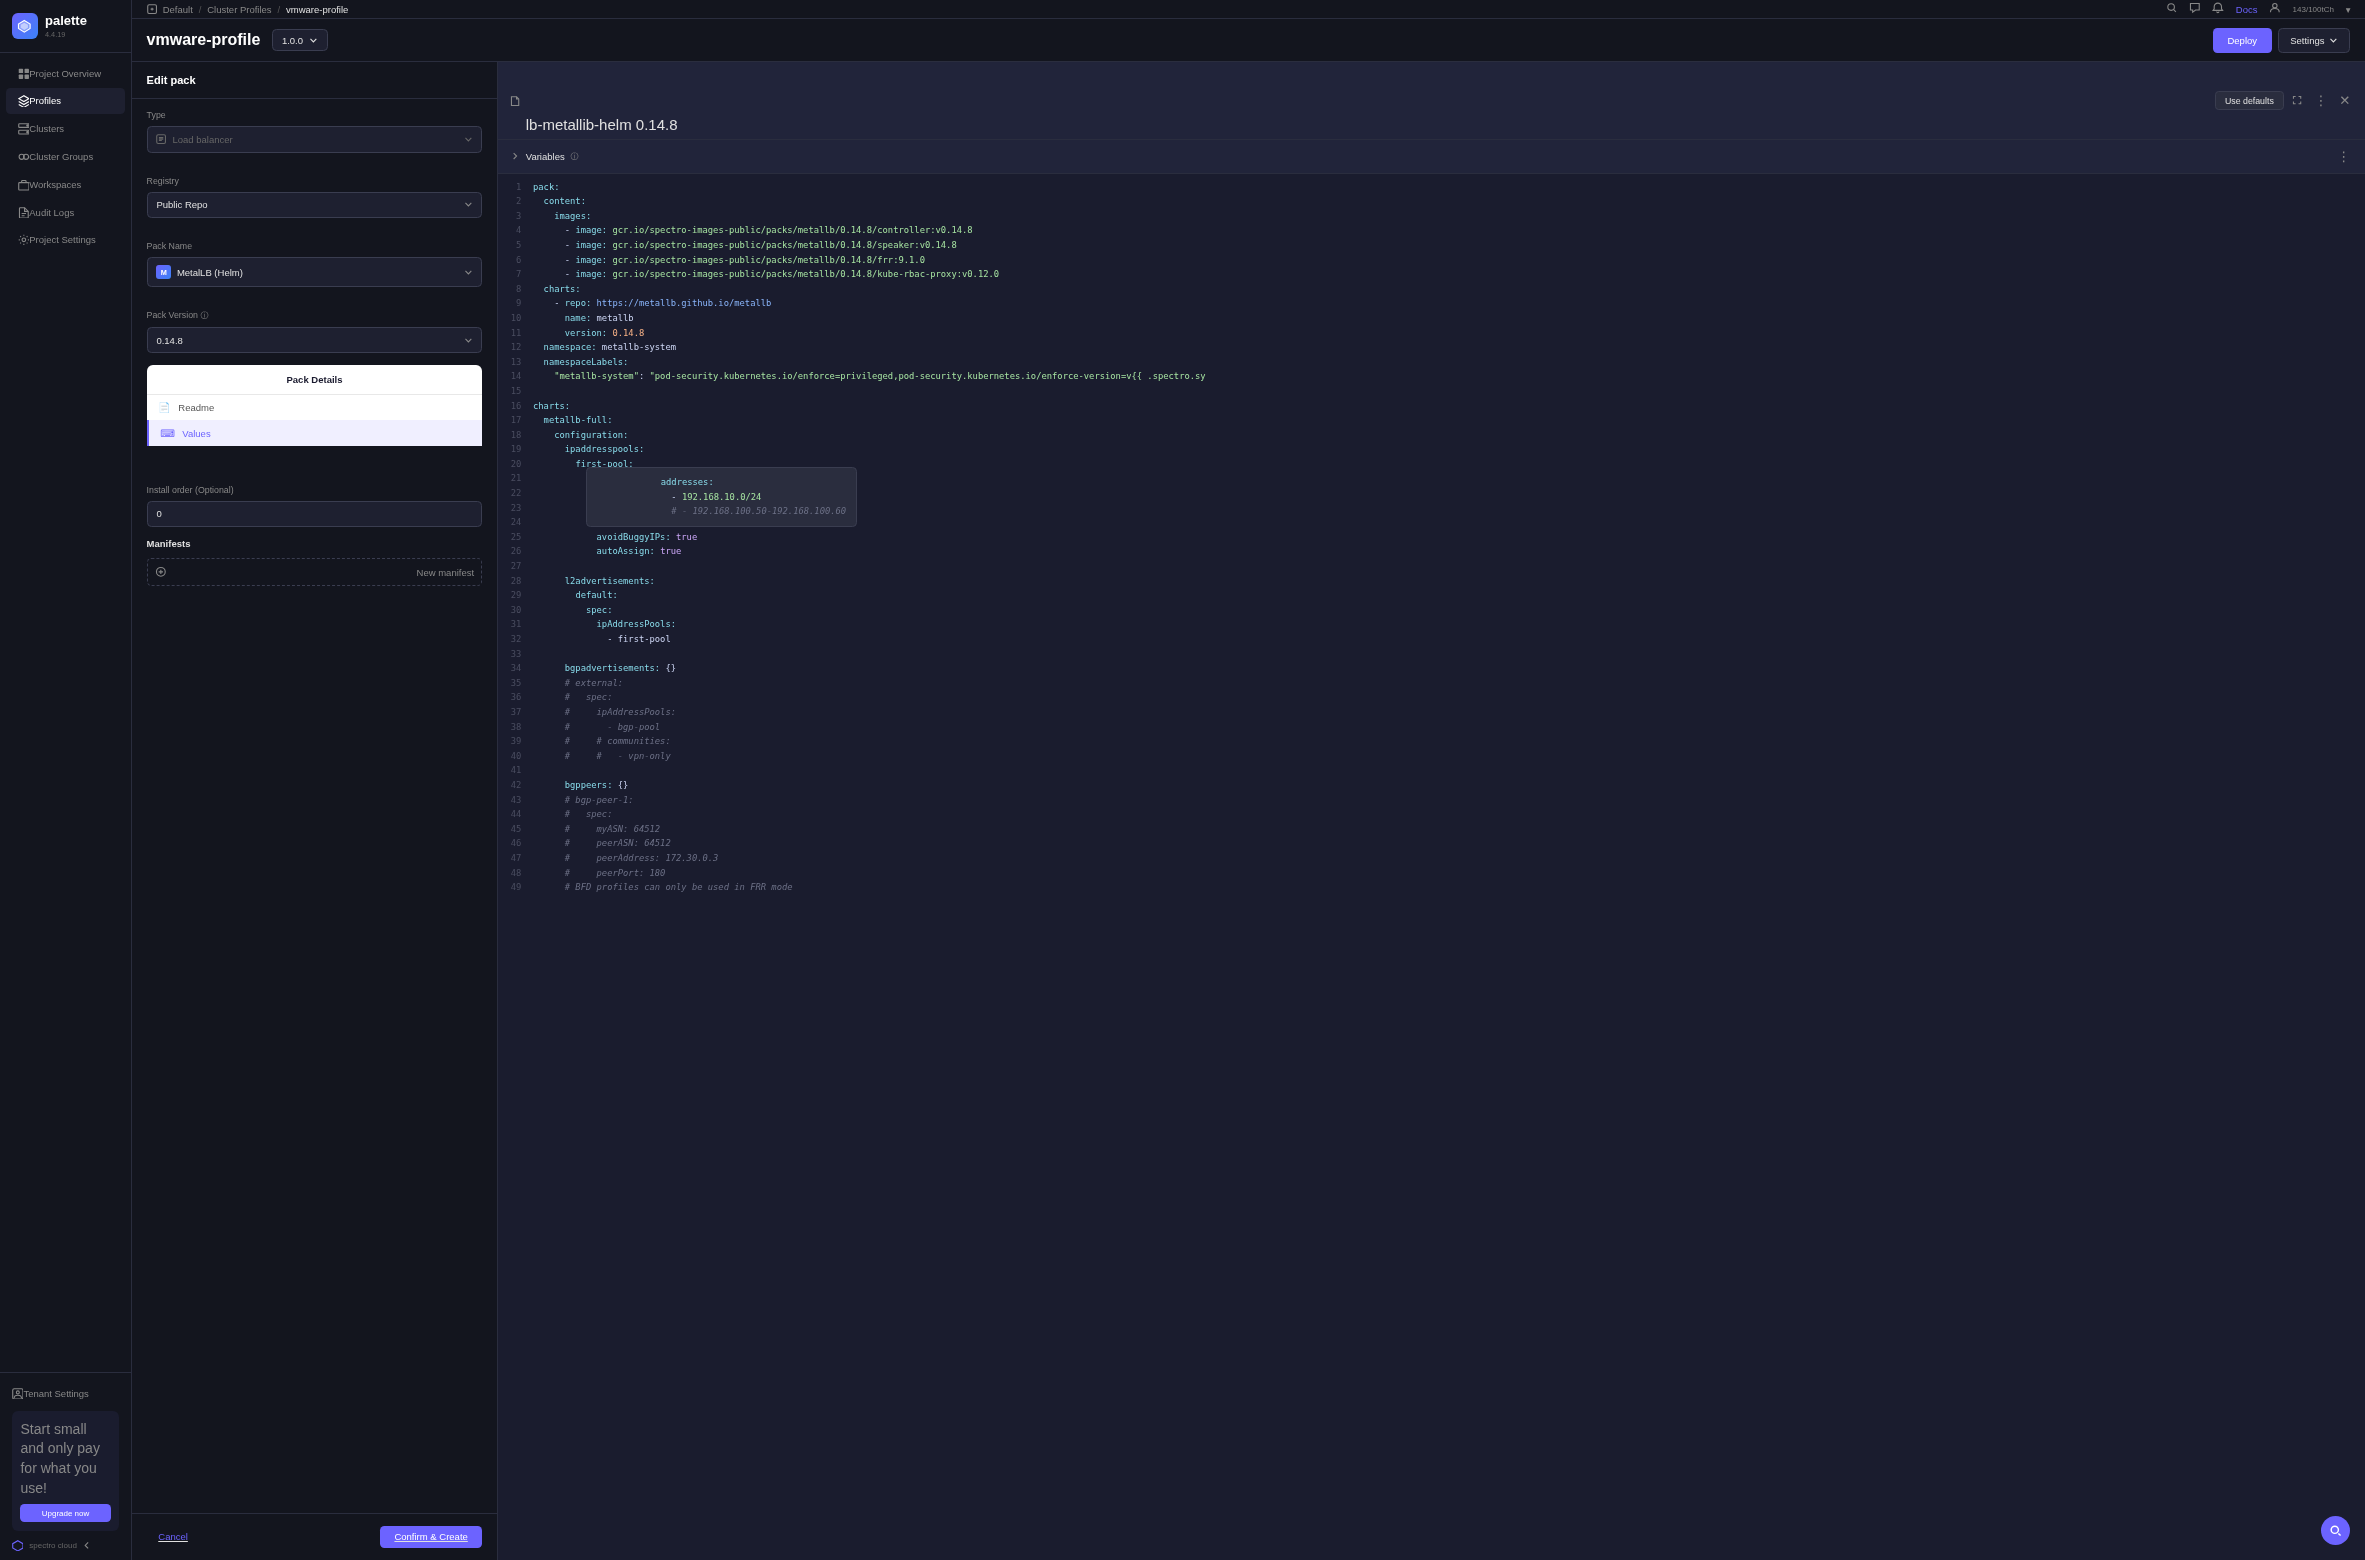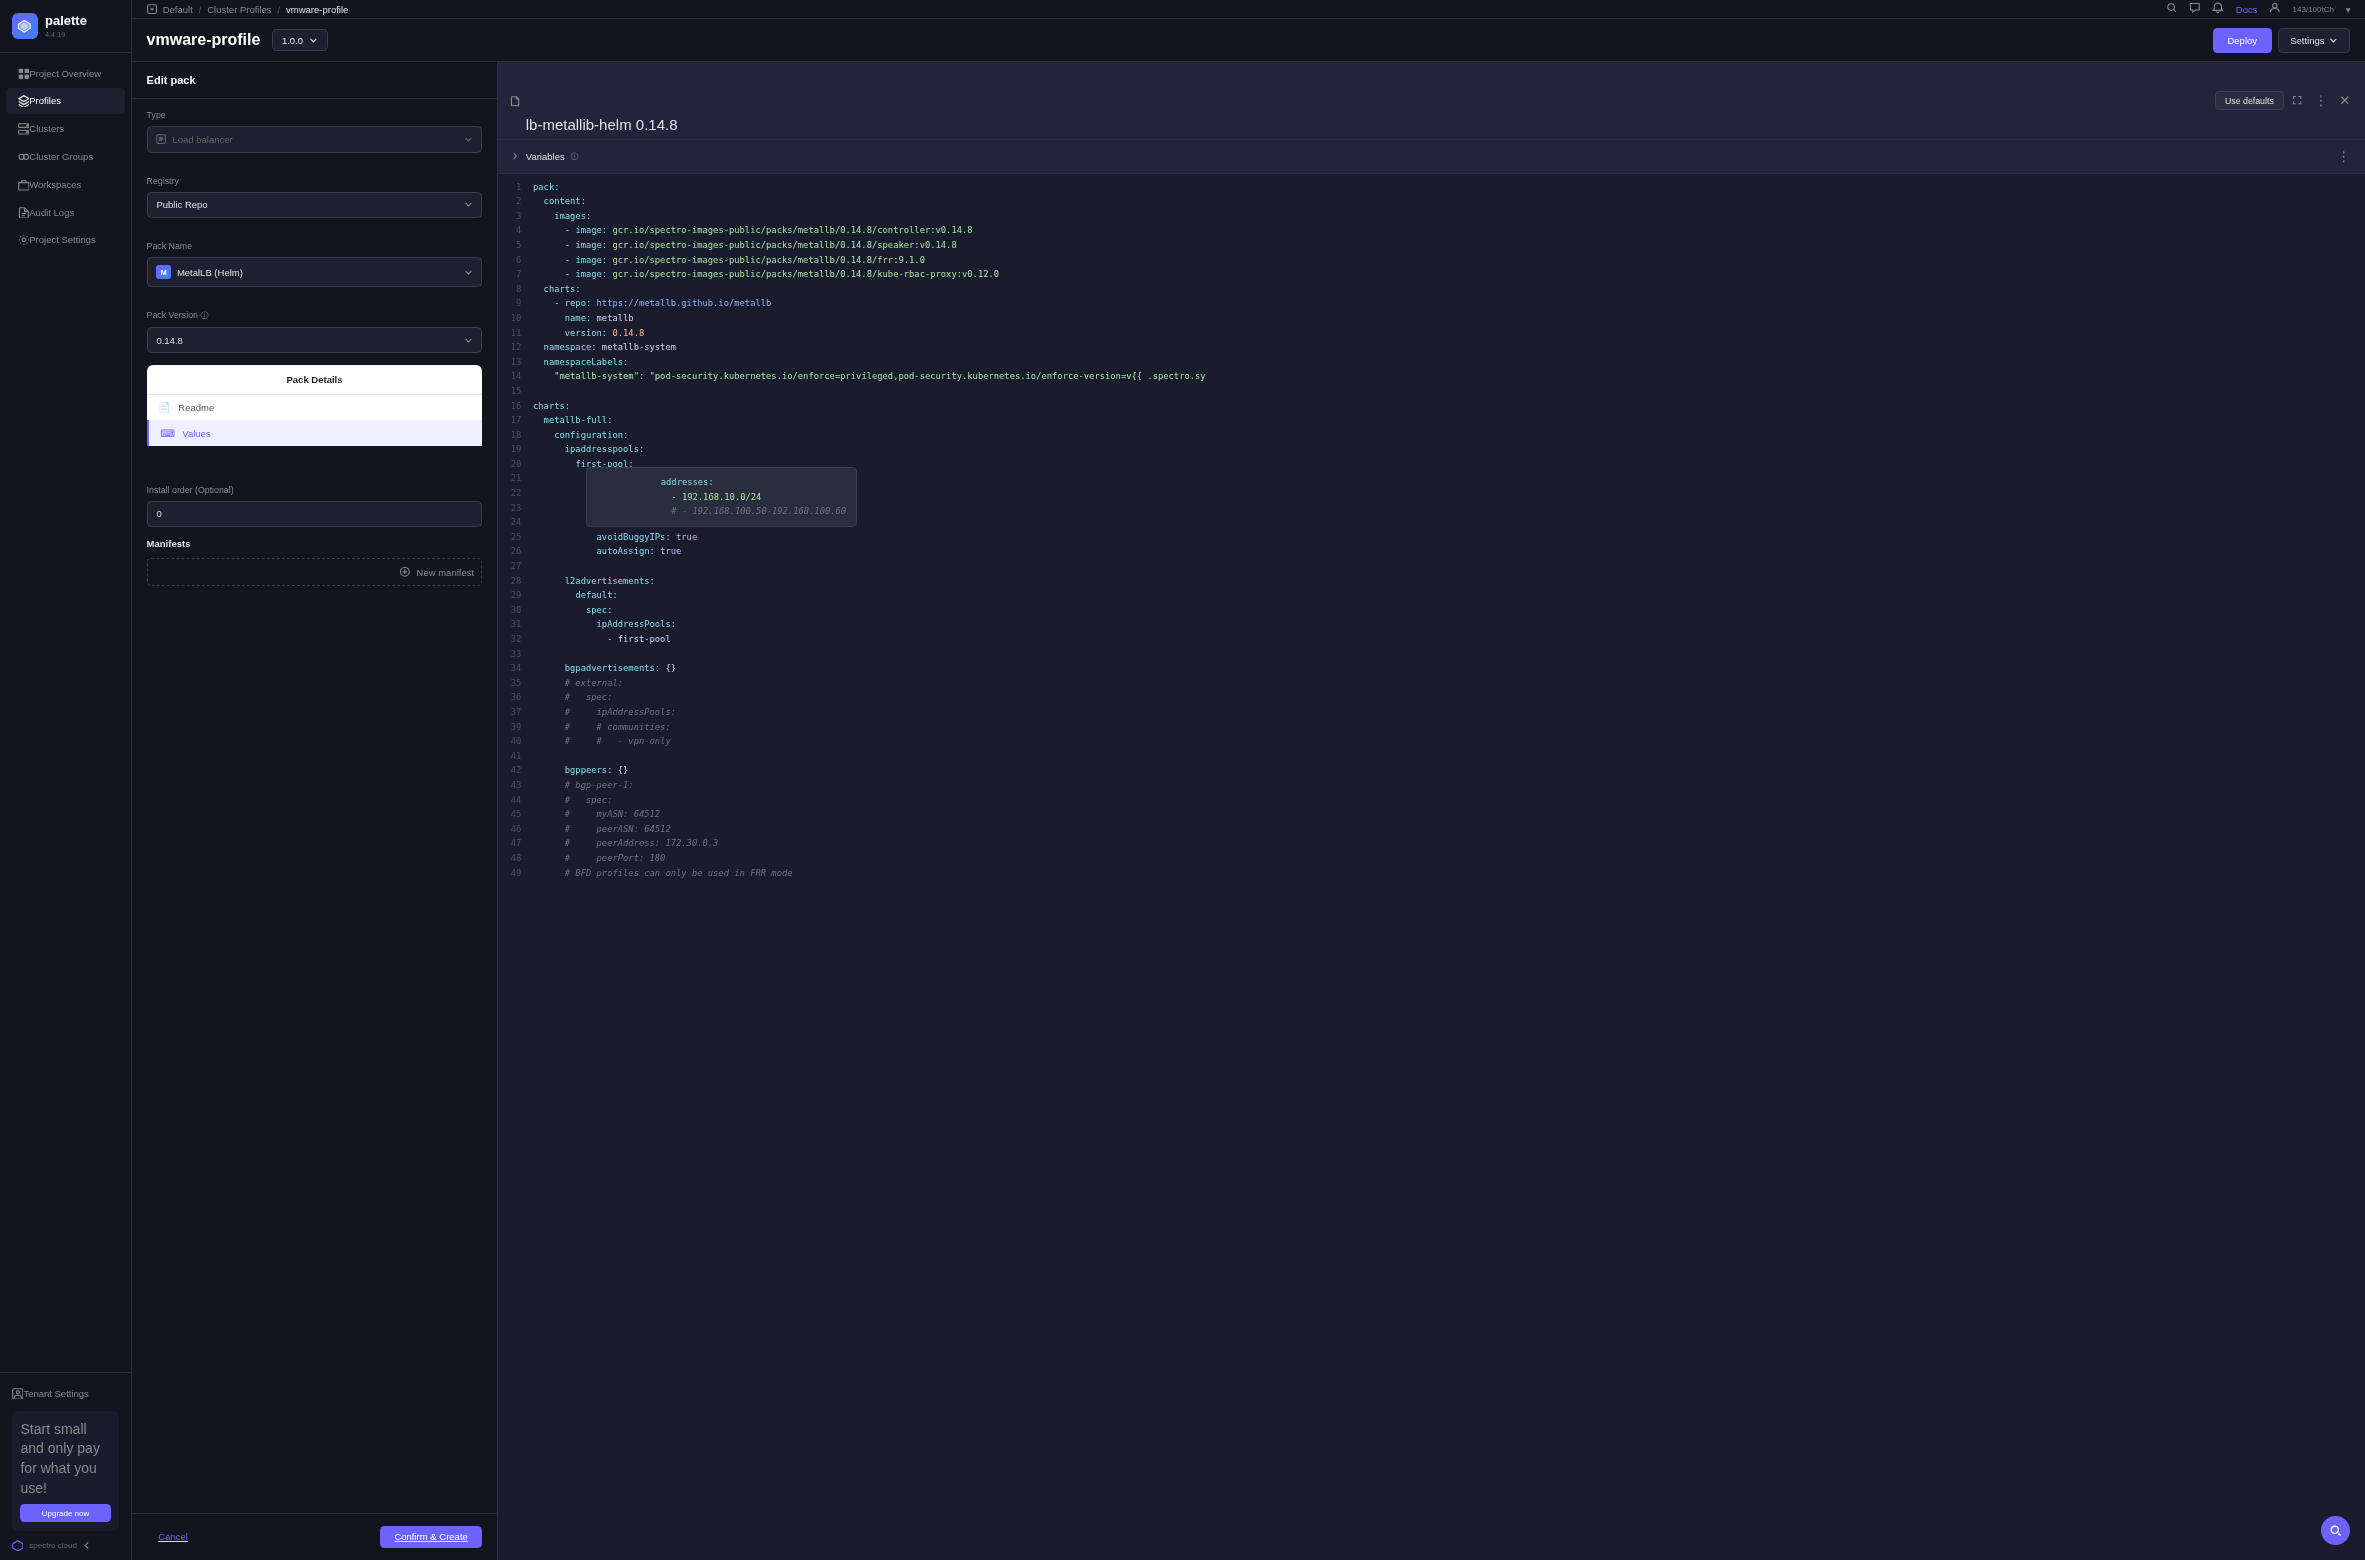--- a/index.html
+++ b/index.html
@@ -294,21 +294,21 @@
       width: 100%;
       background: transparent;
       border: 0.7px dashed #3a3d50;
       color: #888;
       padding: 7.3px;
       border-radius: 4.4px;
       font-size: 9.5px;
       cursor: pointer;
       display: flex;
       align-items: center;
-      justify-content: flex-end;
+      justify-content: space-between;
       gap: 5.9px;
     }
     
     
     .form-actions {
       padding: 11.7px 14.6px;
       display: flex;
       gap: 8.8px;
       border-top: 0.7px solid #2a2d3e;
       margin-top: auto;
@@ -867,20 +867,24 @@
           </div>
           <div class="code-line">
             <span class="line-num">36</span>
             <span class="line-content">      <span class="comment">#   spec:</span></span>
           </div>
           <div class="code-line">
             <span class="line-num">37</span>
             <span class="line-content">      <span class="comment">#     ipAddressPools:</span></span>
           </div>
           <div class="code-line">
+            <span class="line-num">38</span>
+            <span class="line-content">      <span class="comment">#       - bgp-pool</span></span>
+          </div>
+          <div class="code-line">
             <span class="line-num">39</span>
             <span class="line-content">      <span class="comment">#     # communities:</span></span>
           </div>
           <div class="code-line">
             <span class="line-num">40</span>
             <span class="line-content">      <span class="comment">#     #   - vpn-only</span></span>
           </div>
           <div class="code-line">
             <span class="line-num">41</span>
             <span class="line-content"></span>

